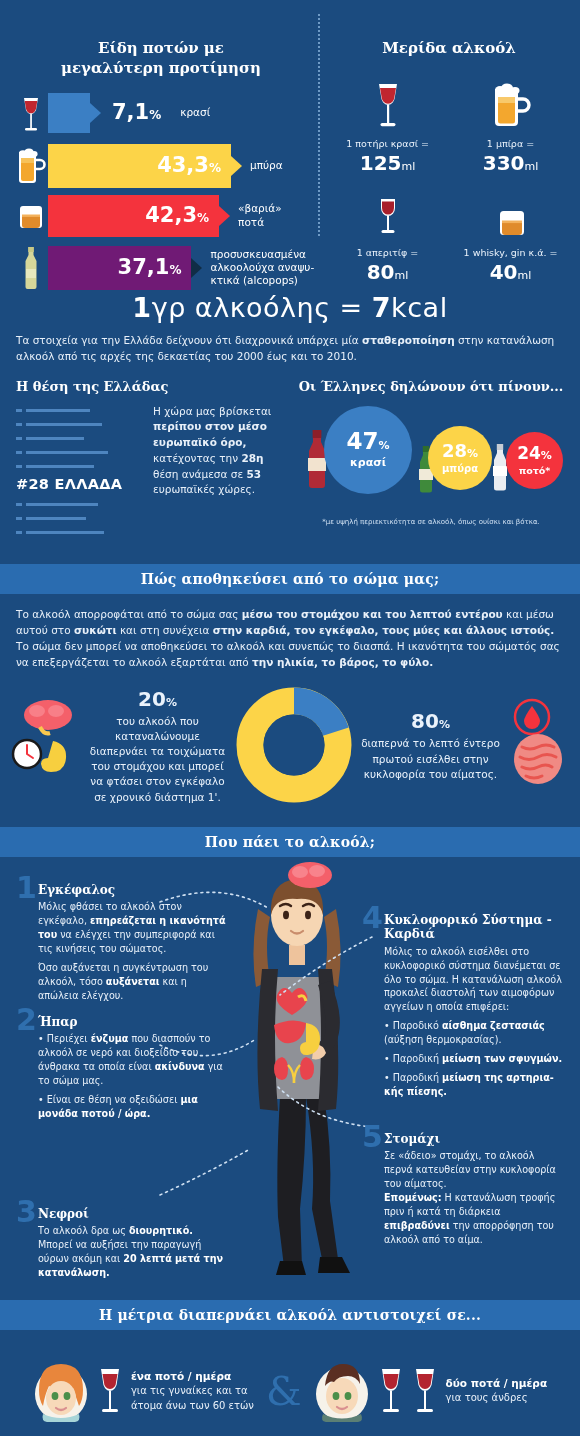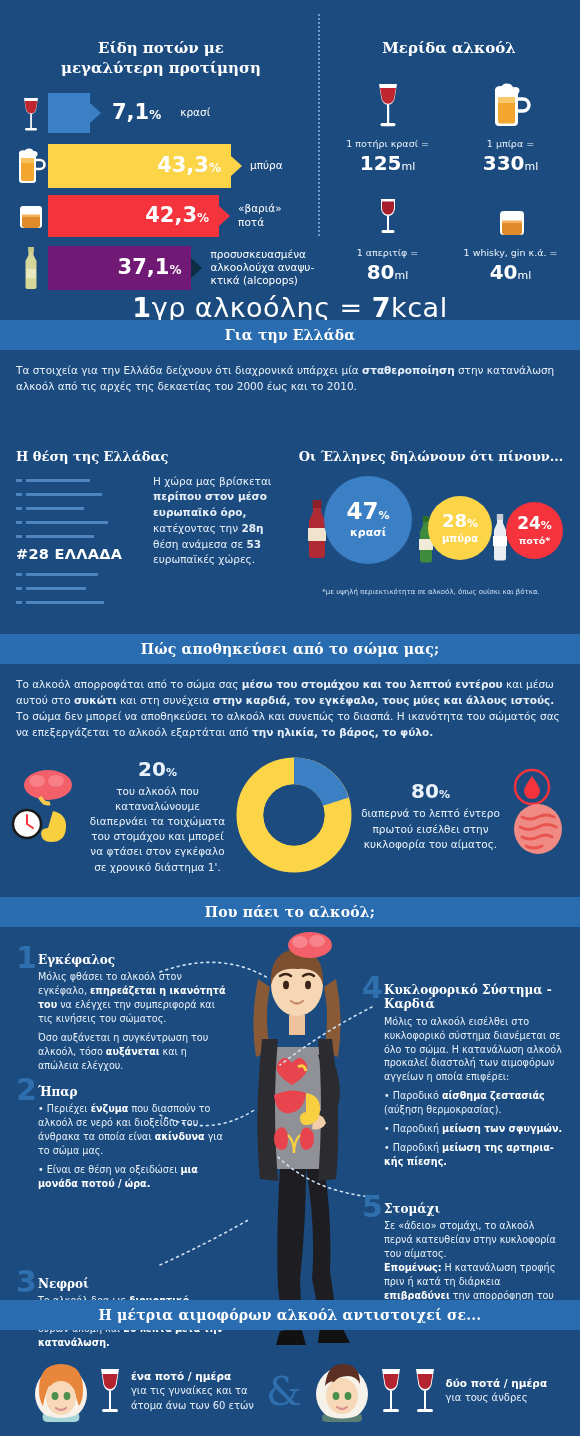--- a/index.html
+++ b/index.html
@@ -149,21 +149,20 @@
     font-size: 10.5px;
     line-height: 1.55;
     color: #e8f0f9;
     margin-bottom: 14px;
   }
   .sub-title {
     font-family: "DejaVu Serif", "Liberation Serif", serif;
     font-weight: bold;
     font-size: 13px;
     margin-bottom: 10px;
-    margin-top: 40px;
   }
   .gr-cols { display: flex; gap: 14px; }
   .gr-left { width: 270px; }
   .gr-right { width: 268px; }
 
   .rank-wrap { display: flex; gap: 12px; }
   .rank-list { width: 125px; padding-top: 2px; }
   .rank-line {
     display: flex; align-items: center; gap: 4px;
     height: 9px; margin-bottom: 5px;
@@ -411,23 +410,20 @@
         </div>
       </div>
     </div>
 
     <div class="kcal">
       <b>1</b><span>γρ αλκοόλης = </span><b>7</b><span>kcal</span>
     </div>
   </section>
 
   <section class="greece">
-    <div class="band">
-      <span class="band-title">Για την Ελλάδα</span>
-    </div>
     <div class="sect-body">
       <p class="intro">
         <span>Τα στοιχεία για την Ελλάδα δείχνουν ότι διαχρονικά υπάρχει μία </span><b>σταθεροποίηση</b><span> στην κατανάλωση αλκοόλ από τις αρχές της δεκαετίας του 2000 έως και το 2010.</span>
       </p>
 
       <div class="gr-cols">
         <div class="gr-left">
           <div class="sub-title">Η θέση της Ελλάδας</div>
           <div class="rank-wrap">
             <div class="rank-list">
@@ -666,21 +662,21 @@
       <div class="organ-num">5</div>
       <div class="organ-title">Στομάχι</div>
       <div class="organ-text">
         <p><span>Σε «άδειο» στομάχι, το αλκοόλ περνά κατευθείαν στην κυκλο­φορία του αίματος.</span><br><b>Επομένως:</b><span> Η κατανάλωση τροφής πριν ή κατά τη διάρκεια </span><b>επιβραδύνει</b><span> την απορρόφηση του αλκοόλ από το αίμα.</span></p>
       </div>
     </div>
   </section>
 
   <section style="position:absolute;left:0;bottom:0;width:100%;">
     <div class="band">
-      <span class="band-title">Η μέτρια αιμοφόρων αλκοόλ αντιστοιχεί σε...</span>
+      <span class="band-title">Η μέτρια διαπερνάει αλκοόλ αντιστοιχεί σε...</span>
     </div>
     <div class="moderate-body" style="height:106px;">
 
       <div class="mod-item">
         <svg width="56" height="62" viewBox="0 0 56 62">
           <ellipse cx="28" cy="34" rx="26" ry="27" fill="#f6f2ea"></ellipse>
           <path d="M6 30 q0 -26 22 -26 q22 0 22 26 q0 10 -4 16 l-6 -18 q-12 6 -24 -2 q-4 8 -6 20 q-4 -6 -4 -16 Z" fill="#e8863c"></path>
           <ellipse cx="28" cy="38" rx="15" ry="17" fill="#f7d9b9"></ellipse>
           <ellipse cx="22" cy="36" rx="3.4" ry="4" fill="#4a8f4a"></ellipse>
           <ellipse cx="34" cy="36" rx="3.4" ry="4" fill="#4a8f4a"></ellipse>

